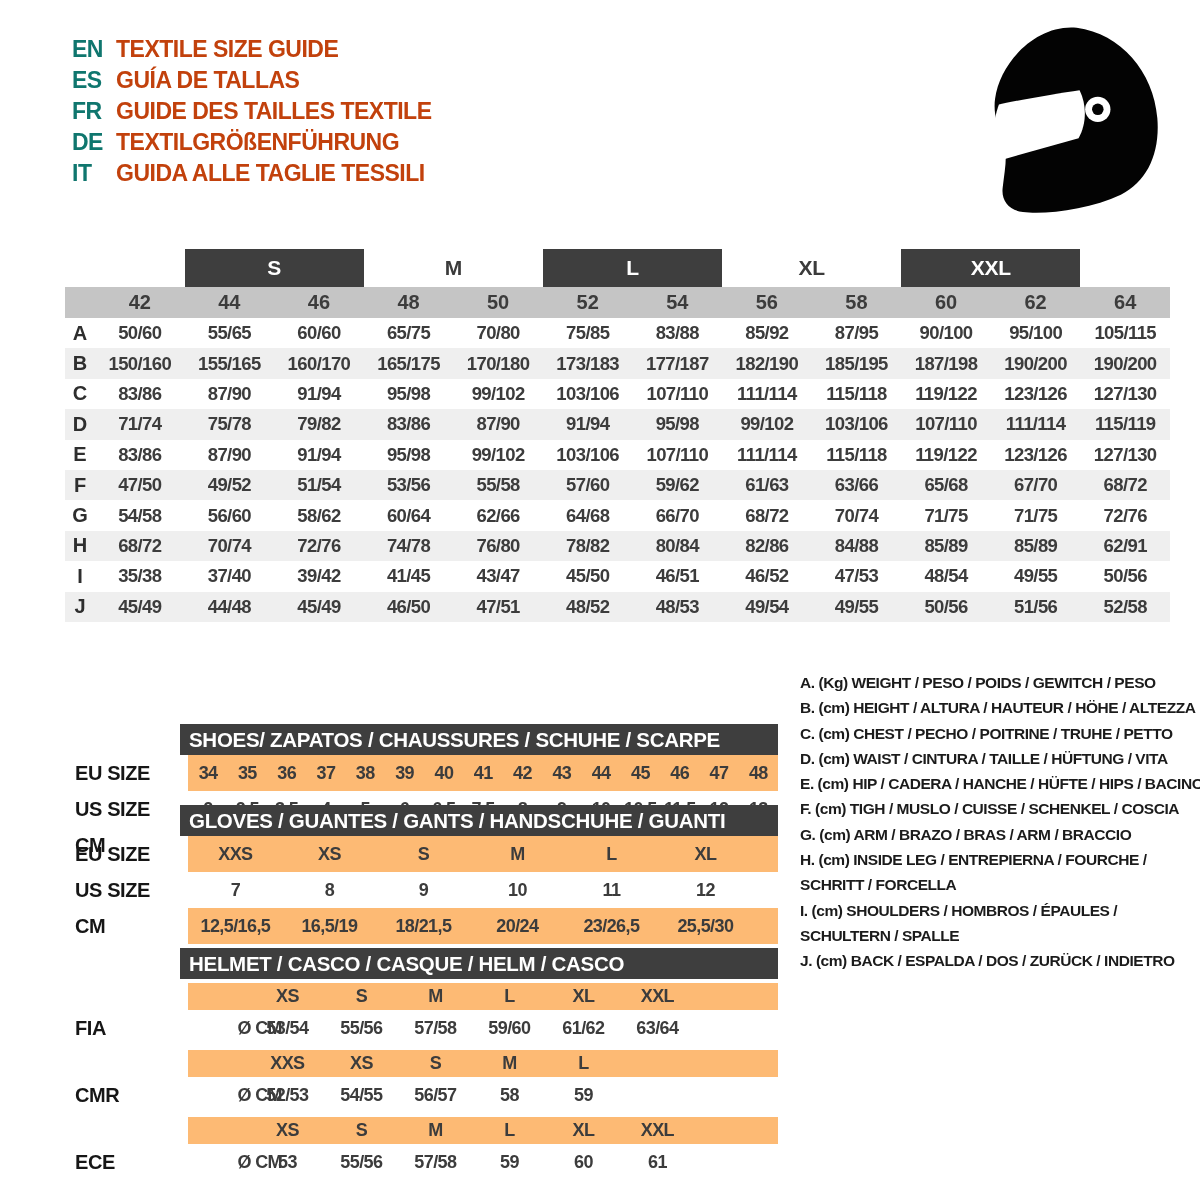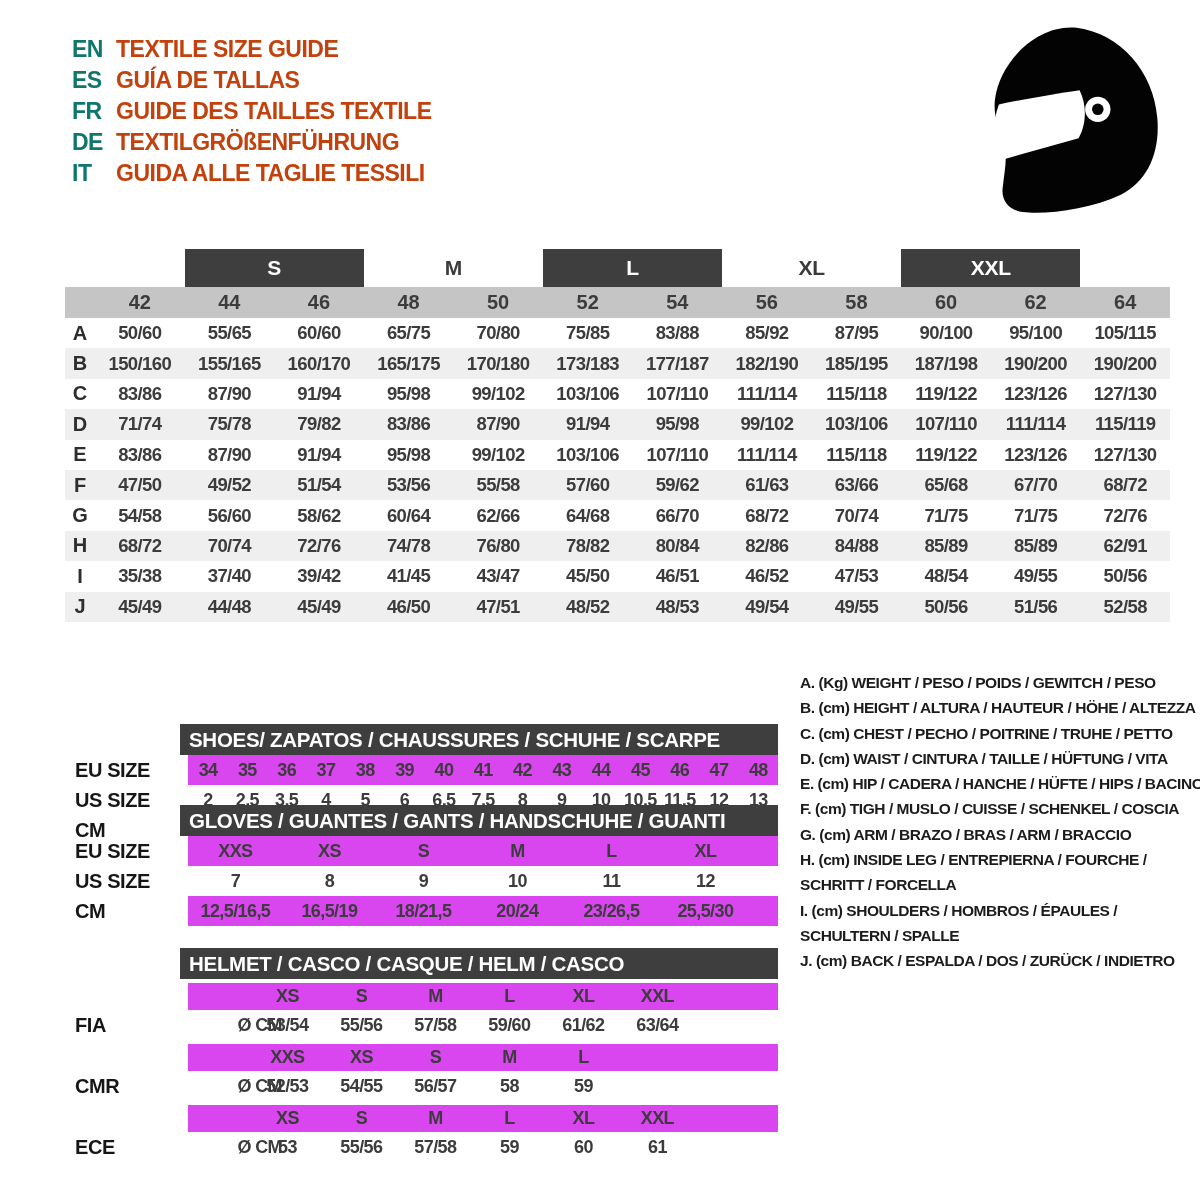--- a/index.html
+++ b/index.html
@@ -38,25 +38,25 @@
             font-weight:bold; font-size:18.5px; color:#3c3c3c; letter-spacing:-0.6px; white-space:nowrap; }
 
   
   .section { position:absolute; left:65px; width:713px; }
   #shoes-section  { top:708px;margin-top:16px; }
   #gloves-section { top:805px; }
   #helmet-section { top:948px; }
   .sec-bar { margin-left:115px; width:589px; height:31px; background:#3e3e3e; color:#ffffff;
              display:flex; align-items:center; padding-left:9px;
              font-weight:bold; font-size:20.5px; letter-spacing:-0.3px; white-space:nowrap; }
-  .sec-row { display:flex; height:30px; }
+  .sec-row { display:flex; height:36px; }
   .sec-label { width:115px; display:flex; align-items:center; padding-left:10px;
                font-weight:bold; font-size:20px; color:#161616; letter-spacing:-0.4px; }
   .sec-grid { width:598px; display:grid; }
-  .sec-grid.shadedband { background:#d946ef; }
+  .sec-grid.shadedband { background:#fdba74; }
   .shoes-grid  { grid-template-columns:repeat(15, 1fr); }
   .gloves-grid { grid-template-columns:repeat(6, 94px) 1fr; }
   .helmet-grid { grid-template-columns:62px repeat(6, 74px) 1fr; }
   .sec-cell { display:flex; align-items:center; justify-content:center;
               font-weight:bold; font-size:18px; color:#3c3c3c; letter-spacing:-0.6px; white-space:nowrap; }
   .sec-cell.start { justify-content:flex-start; padding-left:5px;margin-left:44px; }
   .helmet-band-row { height:27px; margin-top:4px; }
   .helmet-band-row .sec-label { font-size:20px; }
 
   

